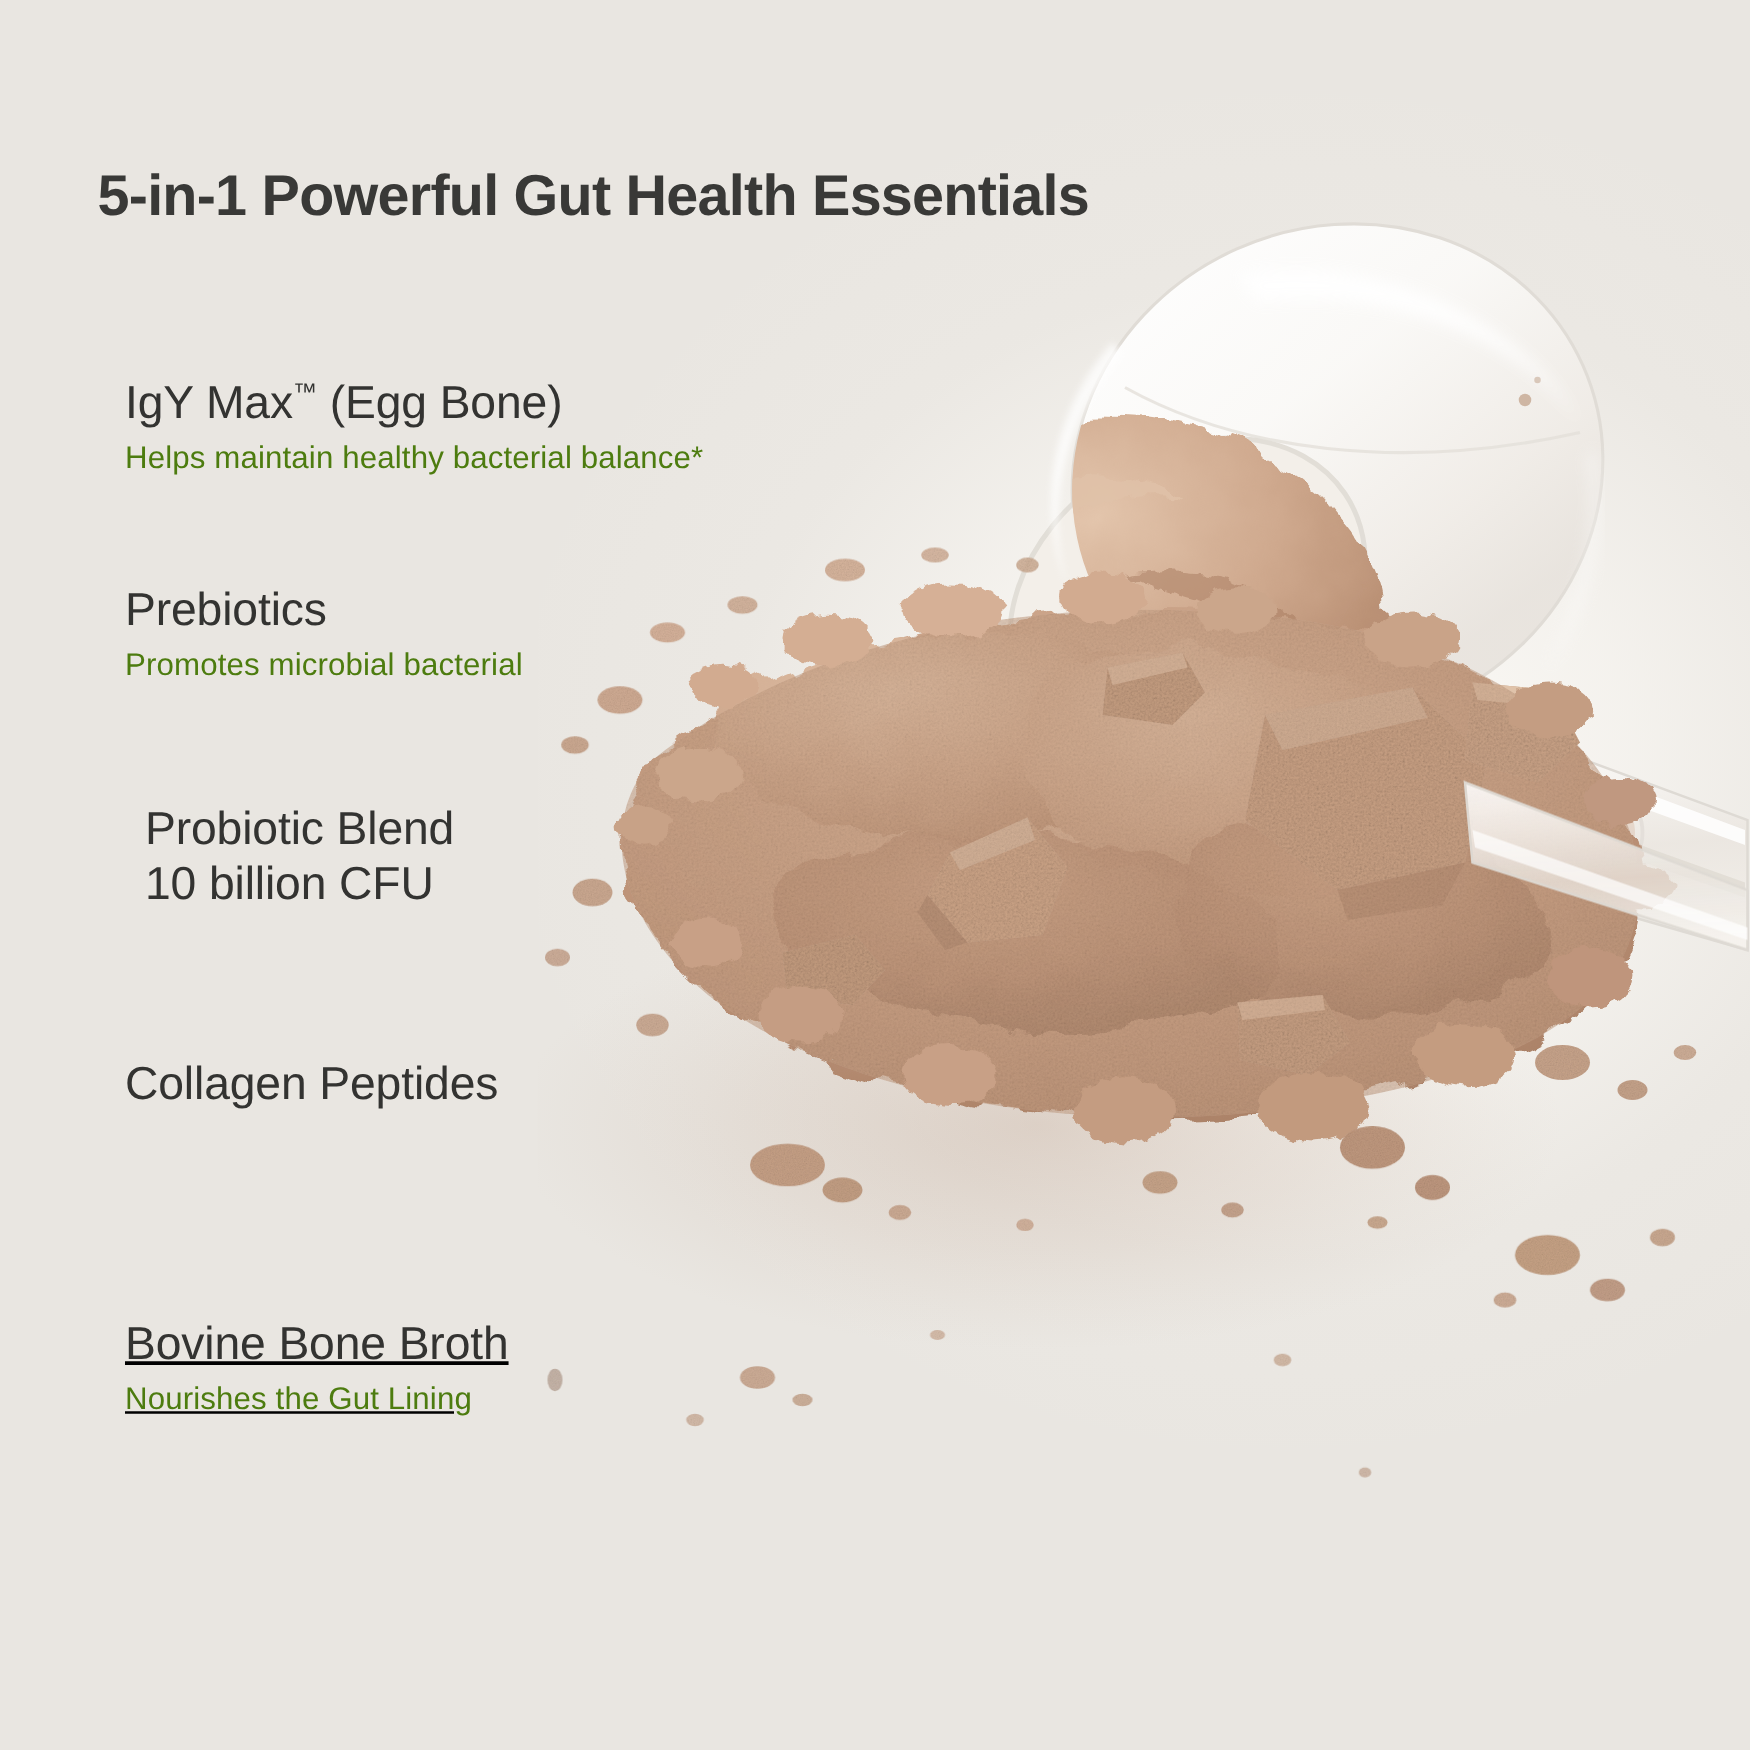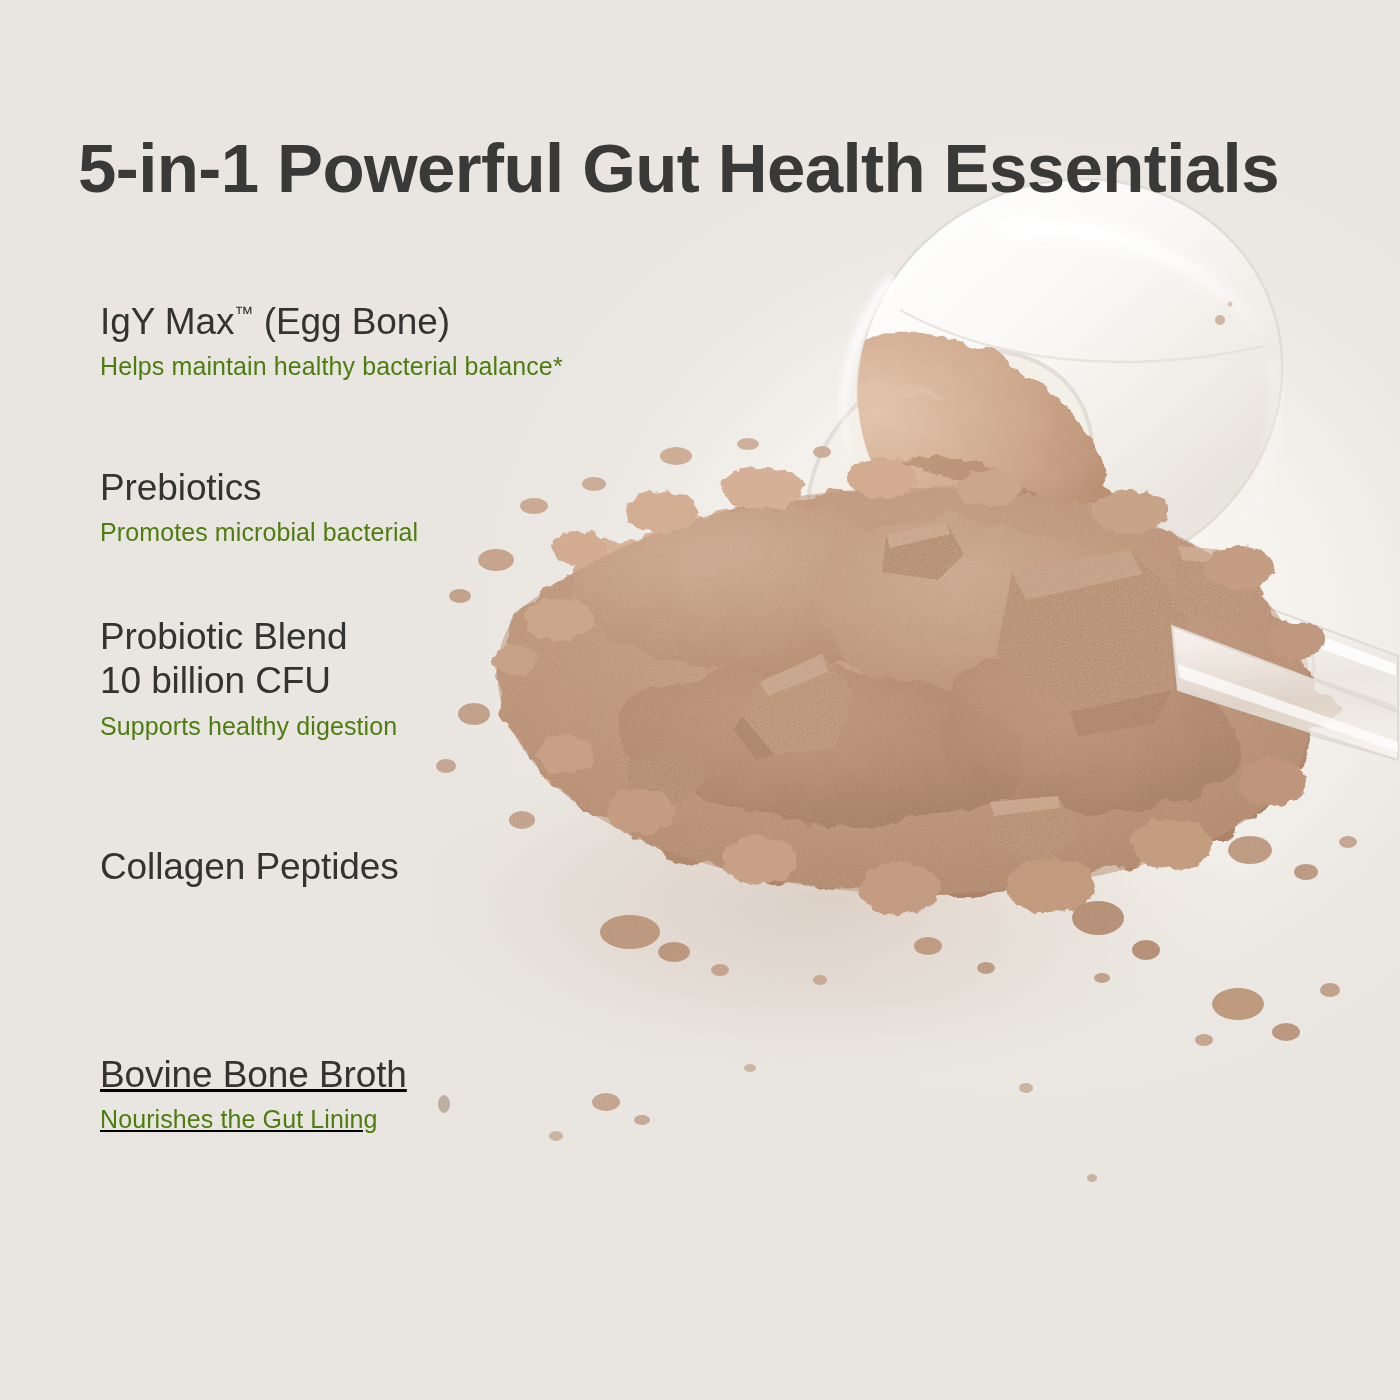--- a/index.html
+++ b/index.html
@@ -37,21 +37,21 @@
         rgba(233,230,225,0) 100%);
     pointer-events: none;
   }
 
   
   .title {
     position: absolute;
     left: 78px;
     top: 132px;
     width: 1290px;
-    font-size: 69px;
+    font-size: 46px;
     font-weight: 700;
     letter-spacing: -0.6px;
     color: #393937;
     line-height: 1.06;
     white-space: nowrap;
   }
 
   
   .features {
     position: absolute;
@@ -83,21 +83,21 @@
     line-height: 1.28;
     letter-spacing: 0.1px;
     margin-top: 6px;
     white-space: nowrap;
   }
   .f-sub.two-line { white-space: normal; width: 420px; }
 
   
   #feat-0 { top: 0px; }
   #feat-1 { top: 166px; }
-  #feat-2 { top: 315px; }
+  #feat-2 { top: 341px; margin-left: 16px; }
   #feat-3 { top: 545px; }
   #feat-4 { top: 753px; text-decoration: underline; }
 
   
   #product-photo {
     position: absolute;
     left: 430px;
     top: 60px;
     width: 970px;
     height: 1340px;
@@ -355,21 +355,20 @@
     </div>
 
     <div class="feature" id="feat-1">
       <div class="f-head">Prebiotics</div>
       <div class="f-sub">Promotes microbial bacterial</div>
     </div>
 
     <div class="feature" id="feat-2">
       <div class="f-head">Probiotic Blend</div>
       <div class="f-head">10 billion CFU</div>
-      <div class="f-sub">Supports healthy digestion</div>
     </div>
 
     <div class="feature" id="feat-3">
       <div class="f-head">Collagen Peptides</div>
     </div>
 
     <div class="feature" id="feat-4">
       <div class="f-head">Bovine Bone Broth</div>
       <div class="f-sub">Nourishes the Gut Lining</div>
     </div>

